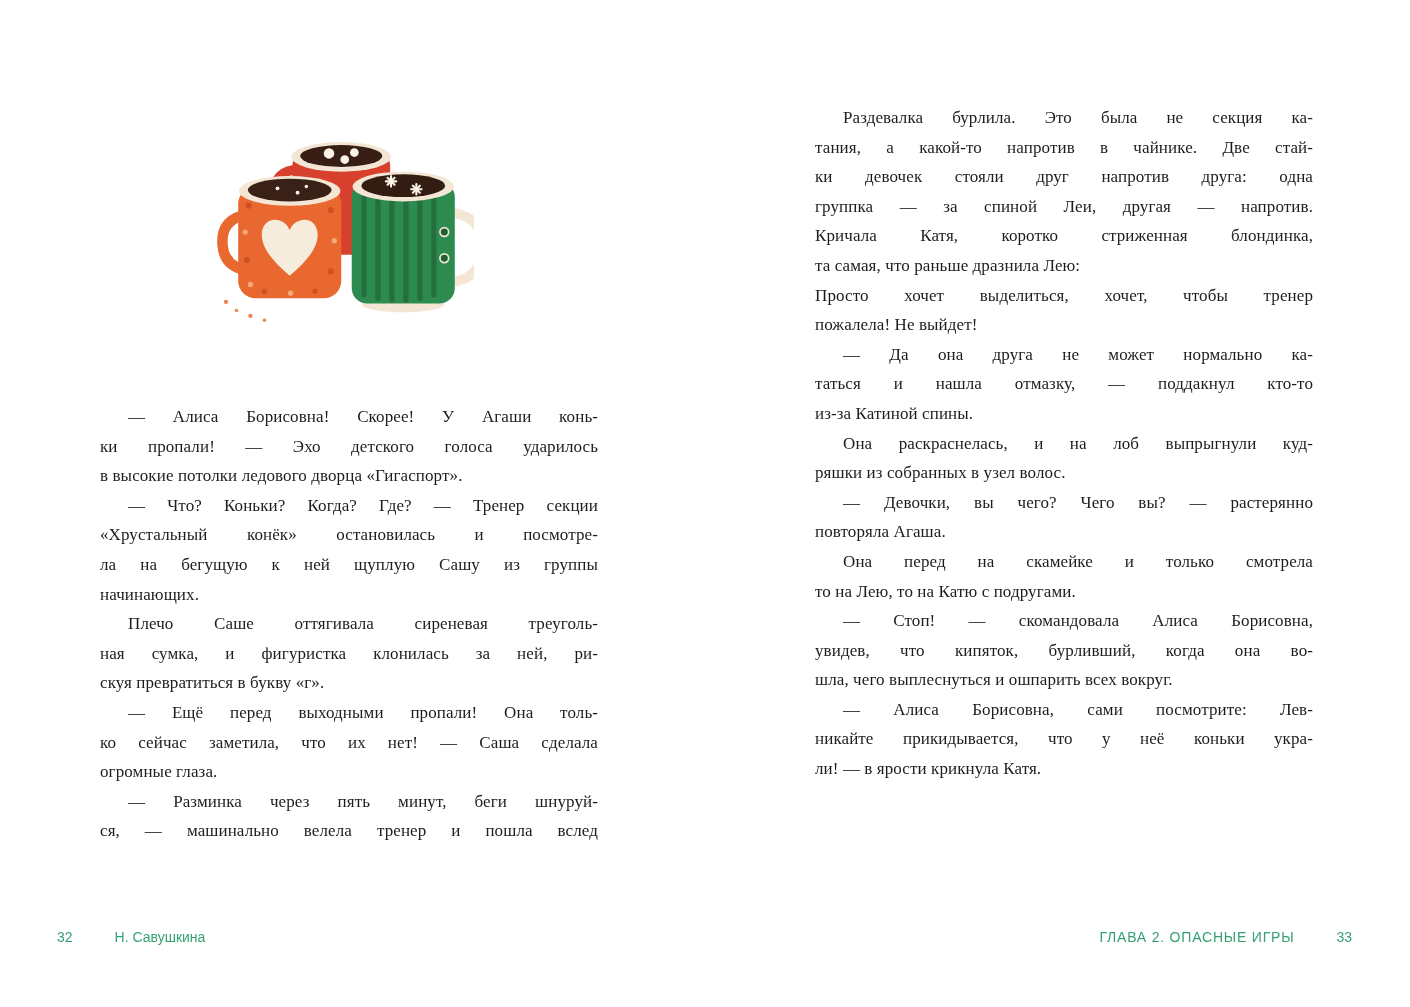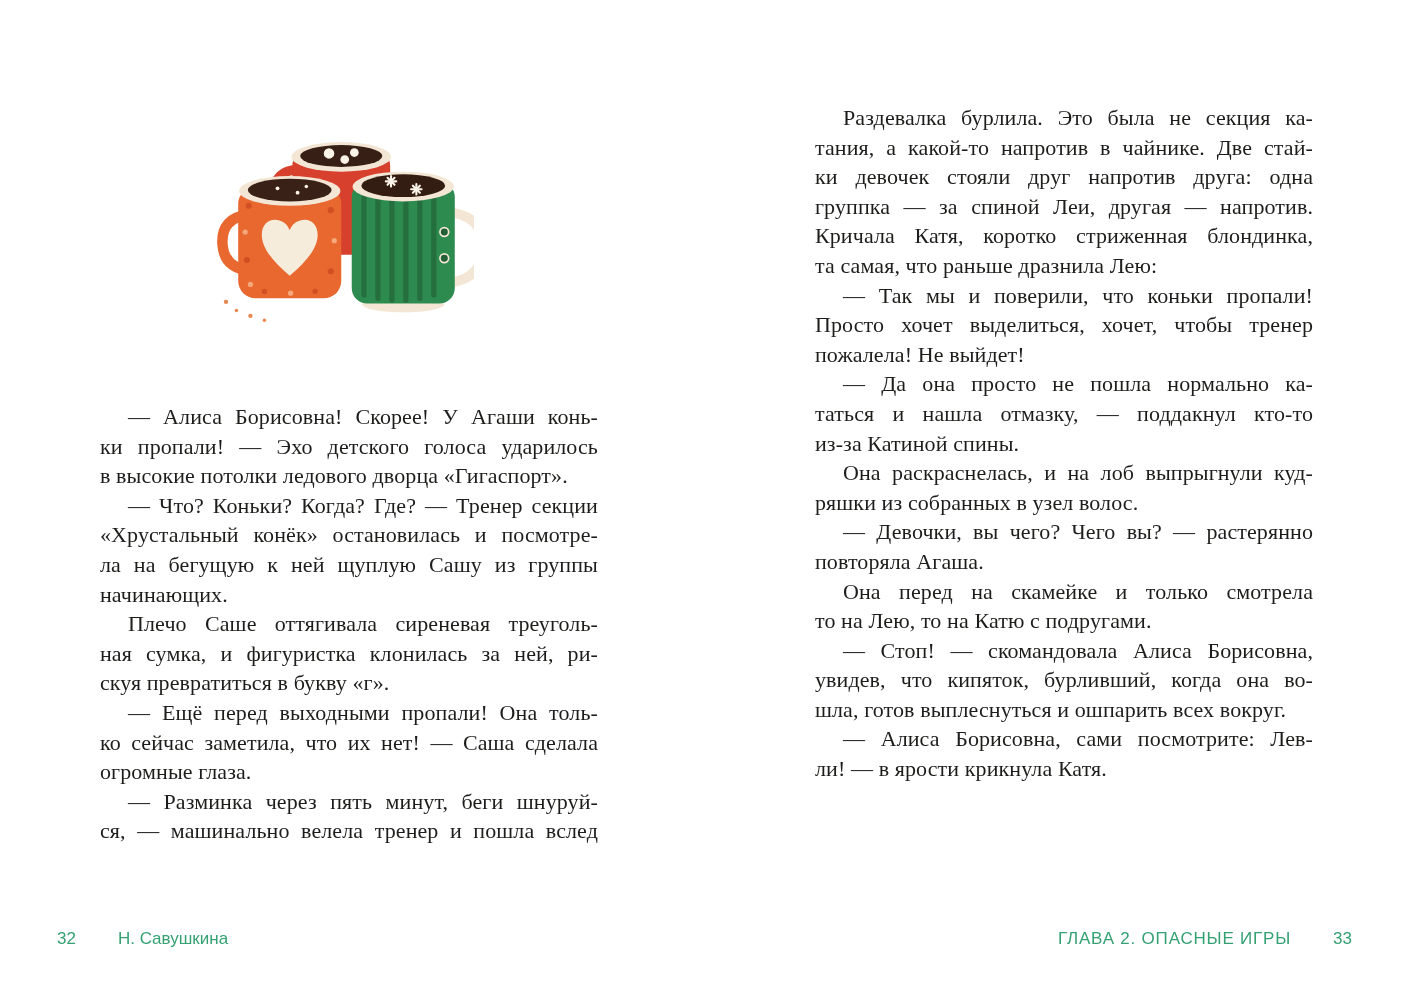--- a/index.html
+++ b/index.html
@@ -15,35 +15,35 @@
   .page.left{left:0;width:705px;}
   .page.right{left:705px;width:705px;}
 
   .illustration-wrap{
     position:absolute;left:212px;top:116px;width:262px;height:232px;
   }
   .illustration-wrap svg{width:100%;height:100%;display:block;}
 
   .text-block{
     position:absolute;width:498px;
-    font-size:22px;line-height:29.6px;
+    font-size:17px;line-height:29.6px;
     letter-spacing:0.1px;
   }
   .text-block.tb-left{left:100px;top:402px;}
   .text-block.tb-right{left:110px;top:103px;}
 
   .para{margin:0;}
   .line{white-space:normal;}
   .line.just{text-align:justify;text-align-last:justify;}
   .line.first{padding-left:28px;}
 
   .footer{
     position:absolute;top:929px;
     font-family:"Liberation Sans","DejaVu Sans",sans-serif;
-    font-size:17px;
+    font-size:14px;
     color:#35a173;
     white-space:nowrap;
   }
   .footer-left{left:57px;}
   .footer-right{right:58px;text-align:right;}
   .pagenum{font-weight:400;}
   .footer-left .pagenum{margin-right:42px;}
   .footer-right .pagenum{margin-left:42px;}
   .running-head{font-weight:400;}
   .running-head.chapter{font-weight:400;letter-spacing:0.8px;}
@@ -162,48 +162,48 @@
   <div class="text-block tb-right">
       <div class="para">
         <div class="line first just">Раздевалка бурлила. Это была не секция ка-</div>
         <div class="line just">тания, а какой-то напротив в чайнике. Две стай-</div>
         <div class="line just">ки девочек стояли друг напротив друга: одна</div>
         <div class="line just">группка — за спиной Леи, другая — напротив.</div>
         <div class="line just">Кричала Катя, коротко стриженная блондинка,</div>
         <div class="line">та самая, что раньше дразнила Лею:</div>
       </div>
       <div class="para">
-        <div class="line first just">— Так мы и поверили, что коньки пропали!</div>
         <div class="line just">Просто хочет выделиться, хочет, чтобы тренер</div>
         <div class="line">пожалела! Не выйдет!</div>
       </div>
       <div class="para">
-        <div class="line first just">— Да она просто не пошла нормально ка-</div>
+        <div class="line first just">— Да она друга не может нормально ка-</div>
         <div class="line just">таться и нашла отмазку, — поддакнул кто-то</div>
         <div class="line">из-за Катиной спины.</div>
       </div>
       <div class="para">
         <div class="line first just">Она раскраснелась, и на лоб выпрыгнули куд-</div>
         <div class="line">ряшки из собранных в узел волос.</div>
       </div>
       <div class="para">
         <div class="line first just">— Девочки, вы чего? Чего вы? — растерянно</div>
         <div class="line">повторяла Агаша.</div>
       </div>
       <div class="para">
         <div class="line first just">Она перед на скамейке и только смотрела</div>
         <div class="line">то на Лею, то на Катю с подругами.</div>
       </div>
       <div class="para">
         <div class="line first just">— Стоп! — скомандовала Алиса Борисовна,</div>
         <div class="line just">увидев, что кипяток, бурливший, когда она во-</div>
-        <div class="line">шла, готов выплеснуться и ошпарить всех вокруг.</div>
+        <div class="line">шла, чего выплеснуться и ошпарить всех вокруг.</div>
       </div>
       <div class="para">
         <div class="line first just">— Алиса Борисовна, сами посмотрите: Лев-</div>
+        <div class="line just">никайте прикидывается, что у неё коньки укра-</div>
         <div class="line">ли! — в ярости крикнула Катя.</div>
       </div>
     </div>
 
   <div class="footer footer-right">
     <span class="running-head chapter">ГЛАВА 2. ОПАСНЫЕ ИГРЫ</span><span class="pagenum">33</span>
   </div>
 </div>
 
 </body></html>

